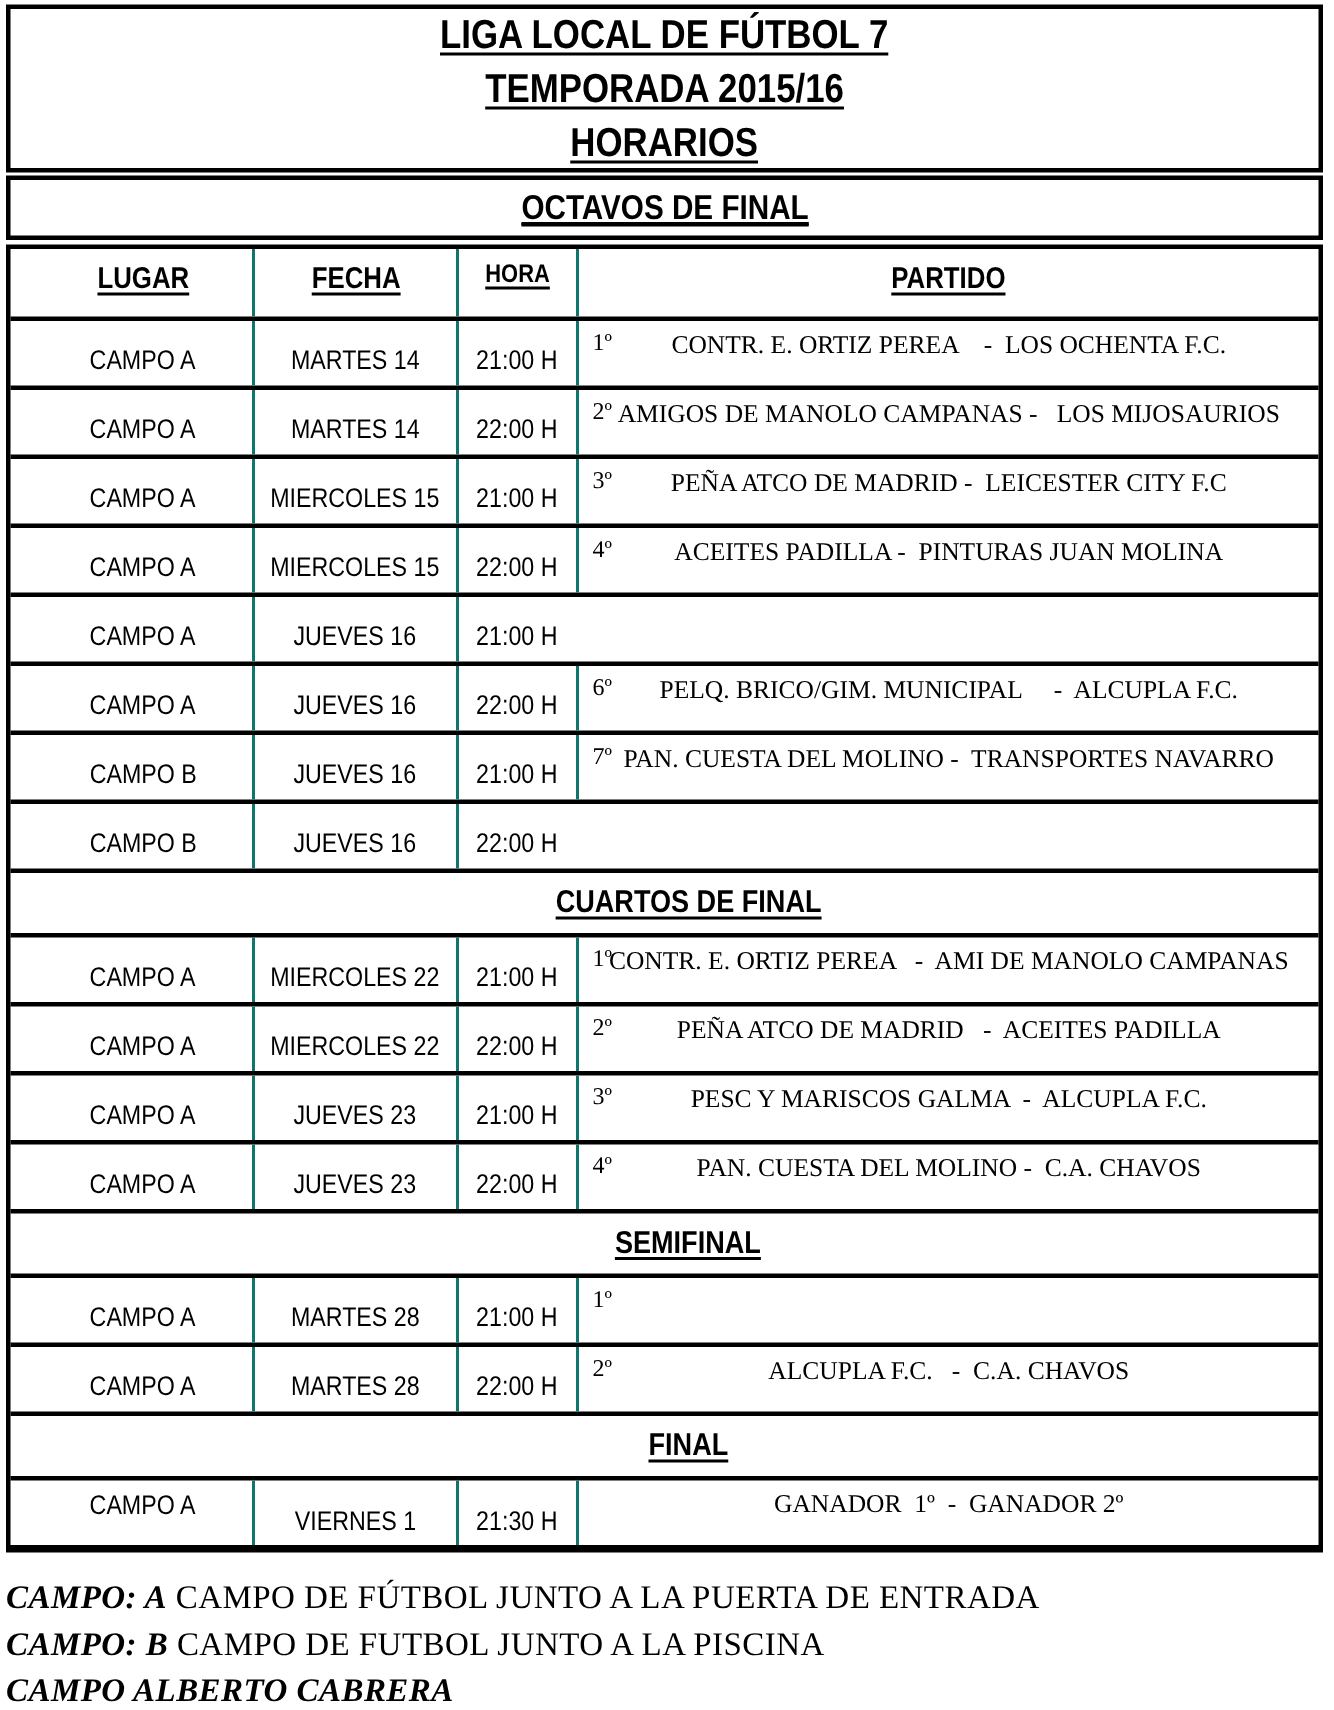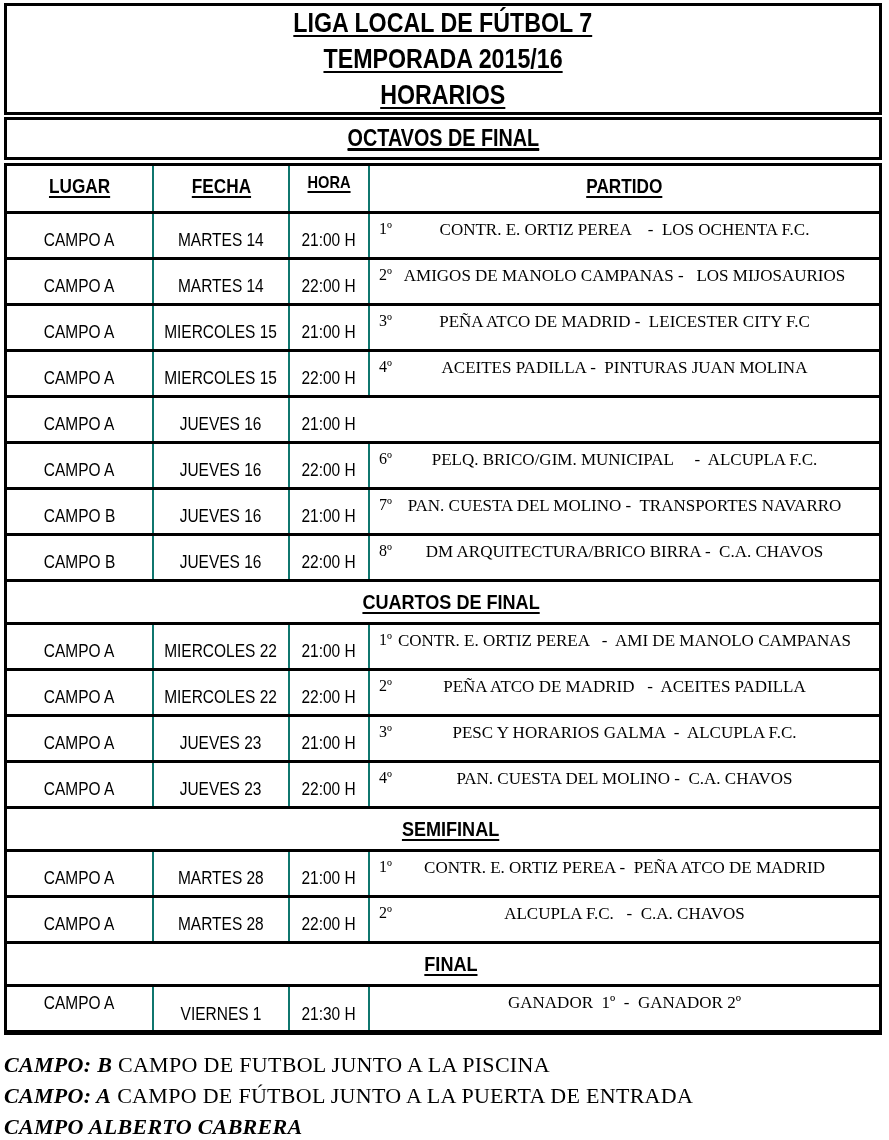--- a/index.html
+++ b/index.html
@@ -8,21 +8,21 @@
   .cond{display:inline-block;transform:scaleX(0.86);transform-origin:50% 50%;white-space:pre;}
   .u{text-decoration:underline;text-decoration-thickness:2px;text-underline-offset:3px;}
   .serif{font-family:"Liberation Serif", serif;}
 
   .title-box{border:3px solid #000;height:106px;display:flex;flex-direction:column;justify-content:flex-start;align-items:center;gap:1px;}
   .title-line{font-weight:bold;font-size:27px;line-height:35px;text-align:center;}
 
   .octavos-band{border:3px solid #000;margin-top:2px;height:37px;display:flex;align-items:center;justify-content:center;font-weight:bold;font-size:23px;text-decoration:underline;}
 
   .main-table{border:3px solid #000;border-bottom:5px solid #000;margin-top:3px;}
-  .row{display:grid;grid-template-columns:145px 136px 80px 1fr;border-top:3px solid #000;}
+  .row{display:grid;grid-template-columns:145px 136px 80px 1fr;border-top:3px solid #000;padding-left:16px;}
   .row:first-child{border-top:none;}
   .cell{min-width:0;}
   .cell + .cell{border-left:2px solid #0f766e;}
   .header-row{height:45px;}
   .header-cell{display:flex;align-items:center;justify-content:center;font-weight:bold;font-size:20px;padding-bottom:4px;}
   .header-cell.hora{font-size:17px;align-items:flex-start;padding-top:7px;}
   .data-row{height:43px;}
   .data-cell{display:flex;align-items:flex-end;justify-content:center;padding-bottom:6px;font-size:18px;}
   .partido-cell{position:relative;display:block;text-align:center;padding-top:6px;font-size:17px;}
   .match-num{position:absolute;left:9px;top:6px;font-size:16px;}
@@ -153,21 +153,20 @@
       <div class="row data-row">
         <div class="cell data-cell c-lugar">
           <span class="cond">CAMPO B</span>
         </div>
         <div class="cell data-cell c-fecha">
           <span class="cond">JUEVES 16</span>
         </div>
         <div class="cell data-cell c-hora">
           <span class="cond">22:00 H</span>
         </div>
-        <div class="cell partido-cell serif"><span class="match-num">8º</span><span class="match-text">DM ARQUITECTURA/BRICO BIRRA -  C.A. CHAVOS</span></div>
       </div>
       <div class="row band-row">
         <div class="band-cell">
           <span class="cond u">CUARTOS DE FINAL</span>
         </div>
       </div>
       <div class="row data-row">
         <div class="cell data-cell c-lugar">
           <span class="cond">CAMPO A</span>
         </div>
@@ -194,21 +193,21 @@
       <div class="row data-row">
         <div class="cell data-cell c-lugar">
           <span class="cond">CAMPO A</span>
         </div>
         <div class="cell data-cell c-fecha">
           <span class="cond">JUEVES 23</span>
         </div>
         <div class="cell data-cell c-hora">
           <span class="cond">21:00 H</span>
         </div>
-        <div class="cell partido-cell serif"><span class="match-num">3º</span><span class="match-text">PESC Y HORARIOS GALMA  -  ALCUPLA F.C.</span></div>
+        <div class="cell partido-cell serif"><span class="match-num">3º</span><span class="match-text">PESC Y MARISCOS GALMA  -  ALCUPLA F.C.</span></div>
       </div>
       <div class="row data-row">
         <div class="cell data-cell c-lugar">
           <span class="cond">CAMPO A</span>
         </div>
         <div class="cell data-cell c-fecha">
           <span class="cond">JUEVES 23</span>
         </div>
         <div class="cell data-cell c-hora">
           <span class="cond">22:00 H</span>
@@ -223,21 +222,21 @@
       <div class="row data-row">
         <div class="cell data-cell c-lugar">
           <span class="cond">CAMPO A</span>
         </div>
         <div class="cell data-cell c-fecha">
           <span class="cond">MARTES 28</span>
         </div>
         <div class="cell data-cell c-hora">
           <span class="cond">21:00 H</span>
         </div>
-        <div class="cell partido-cell serif"><span class="match-num">1º</span><span class="match-text">CONTR. E. ORTIZ PEREA -  PEÑA ATCO DE MADRID</span></div>
+        <div class="cell partido-cell serif"><span class="match-num">1º</span></div>
       </div>
       <div class="row data-row">
         <div class="cell data-cell c-lugar">
           <span class="cond">CAMPO A</span>
         </div>
         <div class="cell data-cell c-fecha">
           <span class="cond">MARTES 28</span>
         </div>
         <div class="cell data-cell c-hora">
           <span class="cond">22:00 H</span>
@@ -257,18 +256,18 @@
           <span class="cond">VIERNES 1</span>
         </div>
         <div class="cell data-cell c-hora">
           <span class="cond">21:30 H</span>
         </div>
         <div class="cell partido-cell serif"><span class="match-num"></span><span class="match-text">GANADOR  1º  -  GANADOR 2º</span></div>
       </div>
     </div>
 
   <div class="footer serif" id="footer">
+      <div class="footer-line"><span class="footer-prefix">CAMPO: A</span><span class="footer-text"> CAMPO DE FÚTBOL JUNTO A LA PUERTA DE ENTRADA</span></div>
       <div class="footer-line"><span class="footer-prefix">CAMPO: B</span><span class="footer-text"> CAMPO DE FUTBOL JUNTO A LA PISCINA</span></div>
-      <div class="footer-line"><span class="footer-prefix">CAMPO: A</span><span class="footer-text"> CAMPO DE FÚTBOL JUNTO A LA PUERTA DE ENTRADA</span></div>
       <div class="footer-line"><span class="footer-prefix">CAMPO ALBERTO CABRERA</span><span class="footer-text"></span></div>
     </div>
 
 </div>
 
 </body></html>

